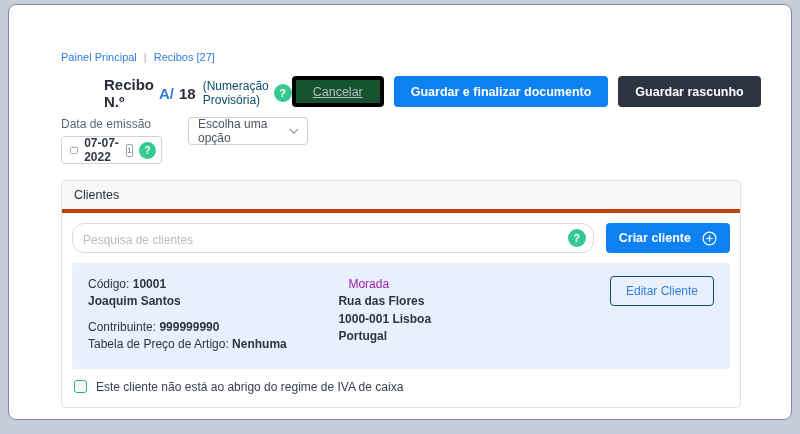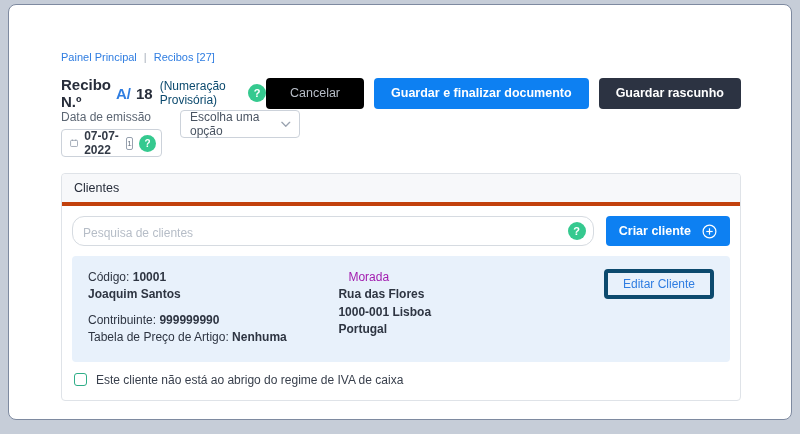--- a/index.html
+++ b/index.html
@@ -13,42 +13,42 @@
   }
 
   
   .breadcrumb { font-size: 11px; display: flex; align-items: center; gap: 7px; }
   .breadcrumb a { color: #2f7de1; text-decoration: none; cursor: pointer; }
   .breadcrumb .sep { color: #a8b0bc; }
 
   h1.page-title { margin-top: 9px; font-size: 21px; font-weight: 700; color: #272d3a; letter-spacing: .2px; }
 
   
-  .header-row { display: flex; justify-content: space-between; align-items: center; margin-top: 13px; }
+  .header-row { display: flex; justify-content: space-between; align-items: flex-start; margin-top: 13px; margin-left: 43px; }
   .receipt-id { font-size: 15px; font-weight: 700; color: #272d3a; display: flex; align-items: center; gap: 5px; }
   .receipt-id .series { color: #2f7de1; }
   .receipt-id .note { font-size: 12px; font-weight: 400; color: #0c4a6e; margin-left: 2px; }
 
   .qbadge {
     width: 18px; height: 18px; border-radius: 50%; background: #35c98f; color: #fff;
     font-size: 11px; font-weight: 700; display: inline-flex; align-items: center;
     justify-content: center; flex: 0 0 auto; cursor: pointer;
   }
 
   .actions { display: flex; gap: 10px; align-items: center; }
   .btn {
     height: 31px; border-radius: 4px; font-size: 12.5px; font-weight: 600;
     padding: 0 17px; border: none; cursor: pointer; font-family: inherit; white-space: nowrap;
   }
-  .btn.ghost { background: #000000; border: 7px solid #000000; color: #b7bdc7; font-weight: 500; }
+  .btn.ghost { background: #14532d; border: 4px solid #000000; color: #b7bdc7; font-weight: 500; text-decoration: underline; }
   .btn.dark { background: #2c3342; color: #fff; }
   .btn.primary { background: #0d80f2; color: #fff; }
 
   
-  .fields-row { display: flex; gap: 18px; margin-top: 0; }
+  .fields-row { display: flex; gap: 26px; margin-top: 7px; }
   .field label { display: block; font-size: 12px; color: #5c6673; margin-bottom: 5px; }
   .date-input {
     width: 101px; height: 28px; border: 1px solid #ccd2da; border-radius: 4px;
     display: flex; align-items: center; gap: 6px; padding: 0 5px 0 8px; background: #fff; cursor: text;
   }
   .date-input .date-value { font-size: 12px; font-weight: 600; color: #333a46; }
   .mini-box {
     width: 11px; height: 13px; border: 1px solid #97a1af; border-radius: 2px;
     font-size: 8px; color: #6b7584; display: inline-flex; align-items: center; justify-content: center;
   }
@@ -81,21 +81,21 @@
     margin-top: 10px; background: #e8f1fb; border-radius: 4px;
     padding: 13px 16px 15px; display: flex; font-size: 12px; color: #2e3542; line-height: 1.45;
   }
   .client-card .col1 { width: 40%; }
   .client-card .col2 { flex: 1; }
   .client-card b { font-weight: 700; }
   .client-card .bold { font-weight: 700; }
   .client-card .muted { color: #a21caf; margin-left: 10px; }
   .client-card .spacer { height: 8px; }
   .btn.outline {
-    background: transparent; border: 4px solid #0c4a6e; color: #2f7de1;
+    background: transparent; border: 1px solid #0c4a6e; color: #2f7de1;
     height: 30px; padding: 0 15px; font-size: 12px; font-weight: 500; margin-left: auto; align-self: flex-start;
   }
 
   .checkbox-row { margin-top: 11px; display: flex; align-items: center; gap: 9px; font-size: 12px; color: #39404d; cursor: pointer; padding-left: 2px; }
   .checkbox { width: 13px; height: 13px; border: 1.5px solid #2fae88; border-radius: 3px; background: #fff; flex: 0 0 auto; }
 
   .icon-svg { display: block; }
 </style>
 </head>
 <body>

